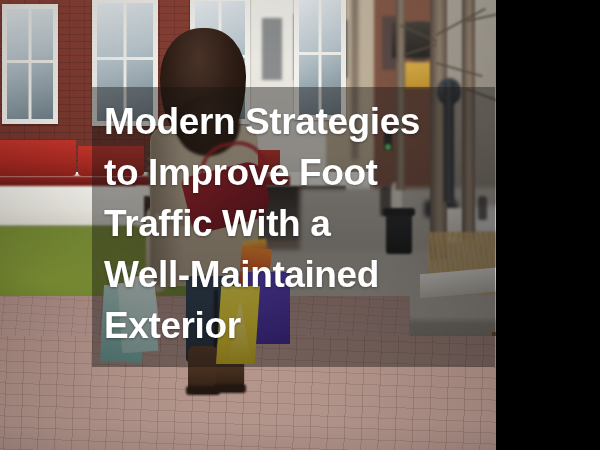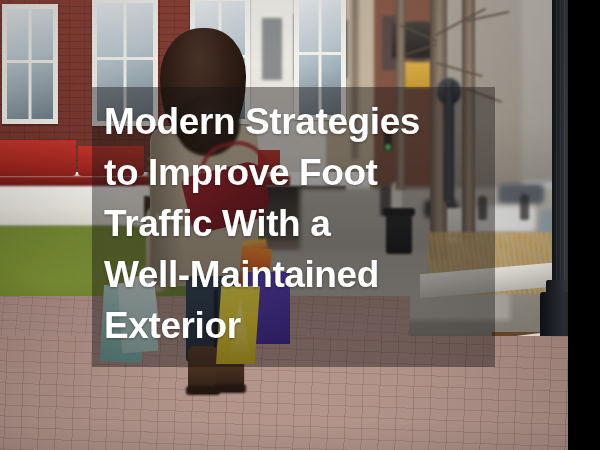--- a/index.html
+++ b/index.html
@@ -6,21 +6,21 @@
     margin: 0;
     padding: 0;
     background: #000;
   }
   body {
     font-family: "Liberation Sans", sans-serif;
   }
 
   #hero {
     position: relative;
-    width: 568px;
+    width: 496px;
     height: 450px;
     overflow: hidden;
     background: #6f6257;
   }
 
   
   .photo { position: absolute; inset: 0; overflow: hidden; }
   .layer { position: absolute; }
 
   

